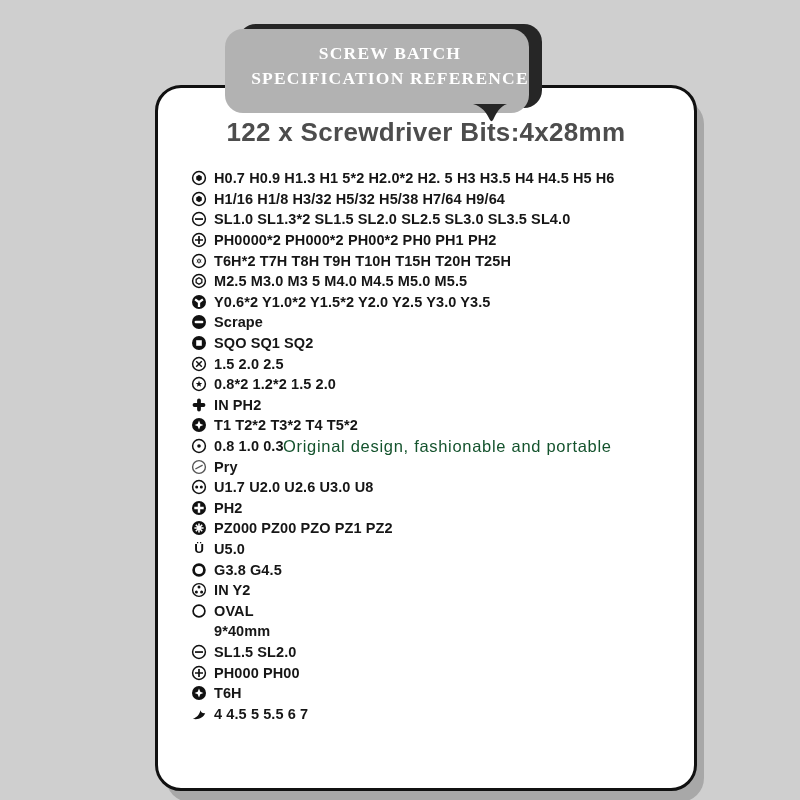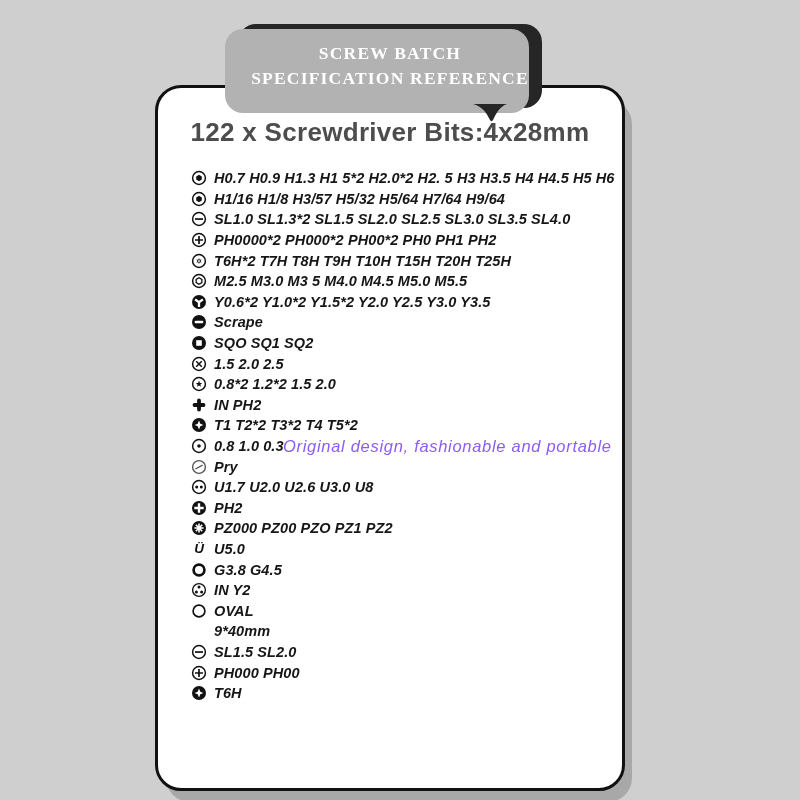--- a/index.html
+++ b/index.html
@@ -2,21 +2,21 @@
 <html style="--bg: #cfcfcf; --bubble-bg: #262626; --bubble-fg: #ffffff; --bubble-edge: #b2b2b2; --card-bg: #ffffff; --card-border: #111111; --card-shadow: #a8a8a8; --title-color: #4d4d4d;"><head>
 <meta charset="utf-8">
 <style>
   html,body{margin:0;padding:0;}
   body{
     width:800px;height:800px;position:relative;overflow:hidden;
     background:var(--bg,#cfcfcf);
     font-family:"Liberation Sans",sans-serif;
   }
   .card{
-    position:absolute;left:155px;top:85px;width:470px;height:706px;
+    position:absolute;left:155px;top:85px;width:542px;height:706px;
     box-sizing:border-box;
     background:var(--card-bg,#fff);
     border:3px solid var(--card-border,#111);
     border-radius:26px;
     box-shadow:9px 13px 0 -2px var(--card-shadow,#a8a8a8);
     padding-left:28px;
   }
   .bubble{
     position:absolute;left:238px;top:24px;width:304px;height:84px;
     background:var(--bubble-bg,#262626);
@@ -45,37 +45,37 @@
     position:absolute;left:0;right:0;top:29px;
     text-align:center;
     font-size:26px;font-weight:bold;
     color:var(--title-color,#4d4d4d);
     letter-spacing:0.3px;
   }
   .spec-list{
     position:absolute;left:33px;top:80px;right:8px;
   }
   .row{
-    display:flex;align-items:center;height:20.6px;white-space:nowrap;font-style:italic;
+    display:flex;align-items:center;height:20.6px;white-space:nowrap;
   }
   .row .ic{
     width:16px;height:16px;flex:0 0 16px;margin-right:7px;
     display:inline-flex;align-items:center;justify-content:center;
   }
   .row .ic svg{width:16px;height:16px;display:block;}
   .row .ic .glyph{
     font-size:13.5px;font-weight:bold;color:#111;line-height:1;
   }
   .row .txt{
     font-size:14.5px;font-weight:600;color:#161616;letter-spacing:0.1px;
   }
   .watermark{
     position:absolute;left:125px;top:349px;
-    font-size:16.5px;font-weight:500;color:#8b5cf6;
-    letter-spacing:0.7px;white-space:nowrap;z-index:2;font-style:italic;
+    font-size:16.5px;font-weight:500;color:#14532d;
+    letter-spacing:0.7px;white-space:nowrap;z-index:2;
   }
 </style>
 </head>
 <body>
 
 <div class="bubble">
   <div class="bubble-text">SCREW BATCH</div>
   <div class="bubble-text">SPECIFICATION REFERENCE</div>
 </div>
 <svg class="tail" viewBox="0 0 40 19">
@@ -94,21 +94,21 @@
         </span>
         <span class="txt">H0.7 H0.9 H1.3 H1 5*2 H2.0*2 H2. 5 H3 H3.5 H4 H4.5 H5 H6</span>
       </div>
       <div class="row">
         <span class="ic">
           <svg viewBox="0 0 16 16">
             <circle cx="8" cy="8" r="6.4" fill="none" stroke="#111" stroke-width="1.5"></circle>
             <polygon points="8,4.8 10.8,6.4 10.8,9.6 8,11.2 5.2,9.6 5.2,6.4" fill="#111"></polygon>
           </svg>
         </span>
-        <span class="txt">H1/16 H1/8 H3/57 H5/32 H5/64 H7/64 H9/64</span>
+        <span class="txt">H1/16 H1/8 H3/32 H5/32 H5/38 H7/64 H9/64</span>
       </div>
       <div class="row">
         <span class="ic">
           <svg viewBox="0 0 16 16">
             <circle cx="8" cy="8" r="6.4" fill="none" stroke="#111" stroke-width="1.5"></circle>
             <rect x="4" y="7.2" width="8" height="1.7" fill="#111"></rect>
           </svg>
         </span>
         <span class="txt">SL1.0 SL1.3*2 SL1.5 SL2.0 SL2.5 SL3.0 SL3.5 SL4.0</span>
       </div>
@@ -304,16 +304,24 @@
         <span class="txt">PH000 PH00</span>
       </div>
       <div class="row">
         <span class="ic">
           <svg viewBox="0 0 16 16">
             <circle cx="8" cy="8" r="7" fill="#111"></circle>
             <polygon points="8,3.6 9.3,6.7 12.4,8 9.3,9.3 8,12.4 6.7,9.3 3.6,8 6.7,6.7" fill="#fff"></polygon>
           </svg>
         </span>
         <span class="txt">T6H</span>
+      </div>
+      <div class="row">
+        <span class="ic">
+          <svg viewBox="0 0 16 16">
+            <path d="M1.8 12.8C6.4 11 8.6 8.4 9.4 4.2c.7 2.2 2 3.3 4.8 3-1.8 4.2-6.9 7-12.4 5.6z" fill="#111"></path>
+          </svg>
+        </span>
+        <span class="txt">4 4.5 5 5.5 6 7</span>
       </div>
     </div>
   <div class="watermark">Original design, fashionable and portable</div>
 </div>
 
 </body></html>

